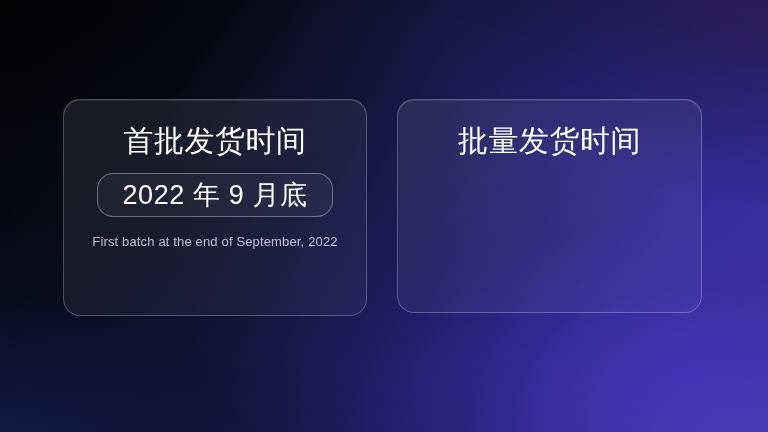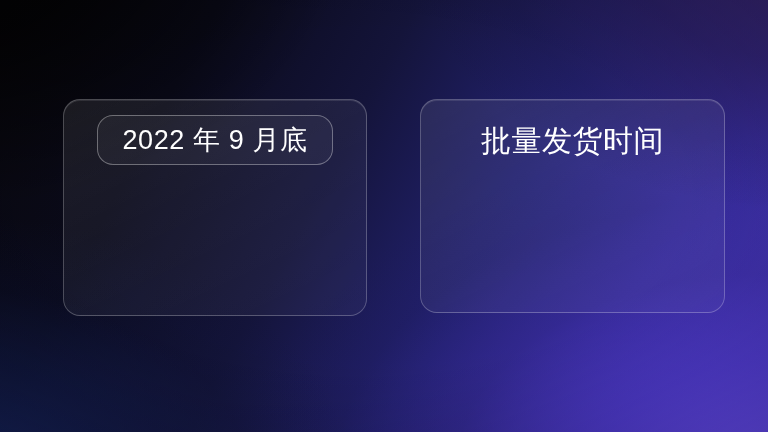--- a/index.html
+++ b/index.html
@@ -104,39 +104,39 @@
     align-items: center;
   }
 
   .card-left {
     left: 63px;
     width: 304px;
     height: 217px;
   }
 
   .card-right {
-    left: 420px;
+    left: 397px;
     width: 305px;
     height: 214px;
   }
 
   .card-heading {
     margin-top: 23px;
     font-size: 30px;
     line-height: 1.18;
     font-weight: 500;
     color: #ffffff;
     letter-spacing: 0.5px;
     white-space: nowrap;
   }
 
   .date-pill {
     box-sizing: border-box;
     margin-top: 15px;
-    height: 50px;
+    height: 44px;
     border-radius: 16px;
     border: 1px solid rgba(255,255,255,0.34);
     background: rgba(255,255,255,0.045);
     display: flex;
     align-items: center;
     justify-content: center;
     padding: 0 22px;
   }
 
   .pill-left  { min-width: 236px; }
@@ -167,23 +167,25 @@
   <div class="bg-layer bg-base"></div>
   <div class="bg-layer bg-shadow-tl"></div>
   <div class="bg-layer bg-bloom-bl"></div>
   <div class="bg-layer bg-bloom-br"></div>
   <div class="bg-layer bg-bloom-tr"></div>
   <div class="bg-layer bg-vignette"></div>
 
   <div class="cards-row">
 
     <div class="card card-left">
+      <div class="card-heading">首批发货时间</div>
       <div class="date-pill pill-left">
         <span class="date-text">2022 年 9 月底</span>
       </div>
+      <div class="card-caption">First batch at the end of September, 2022</div>
     </div>
 
     <div class="card card-right">
       <div class="card-heading">批量发货时间</div>
     </div>
 
   </div>
 </div>
 
 </body></html>

